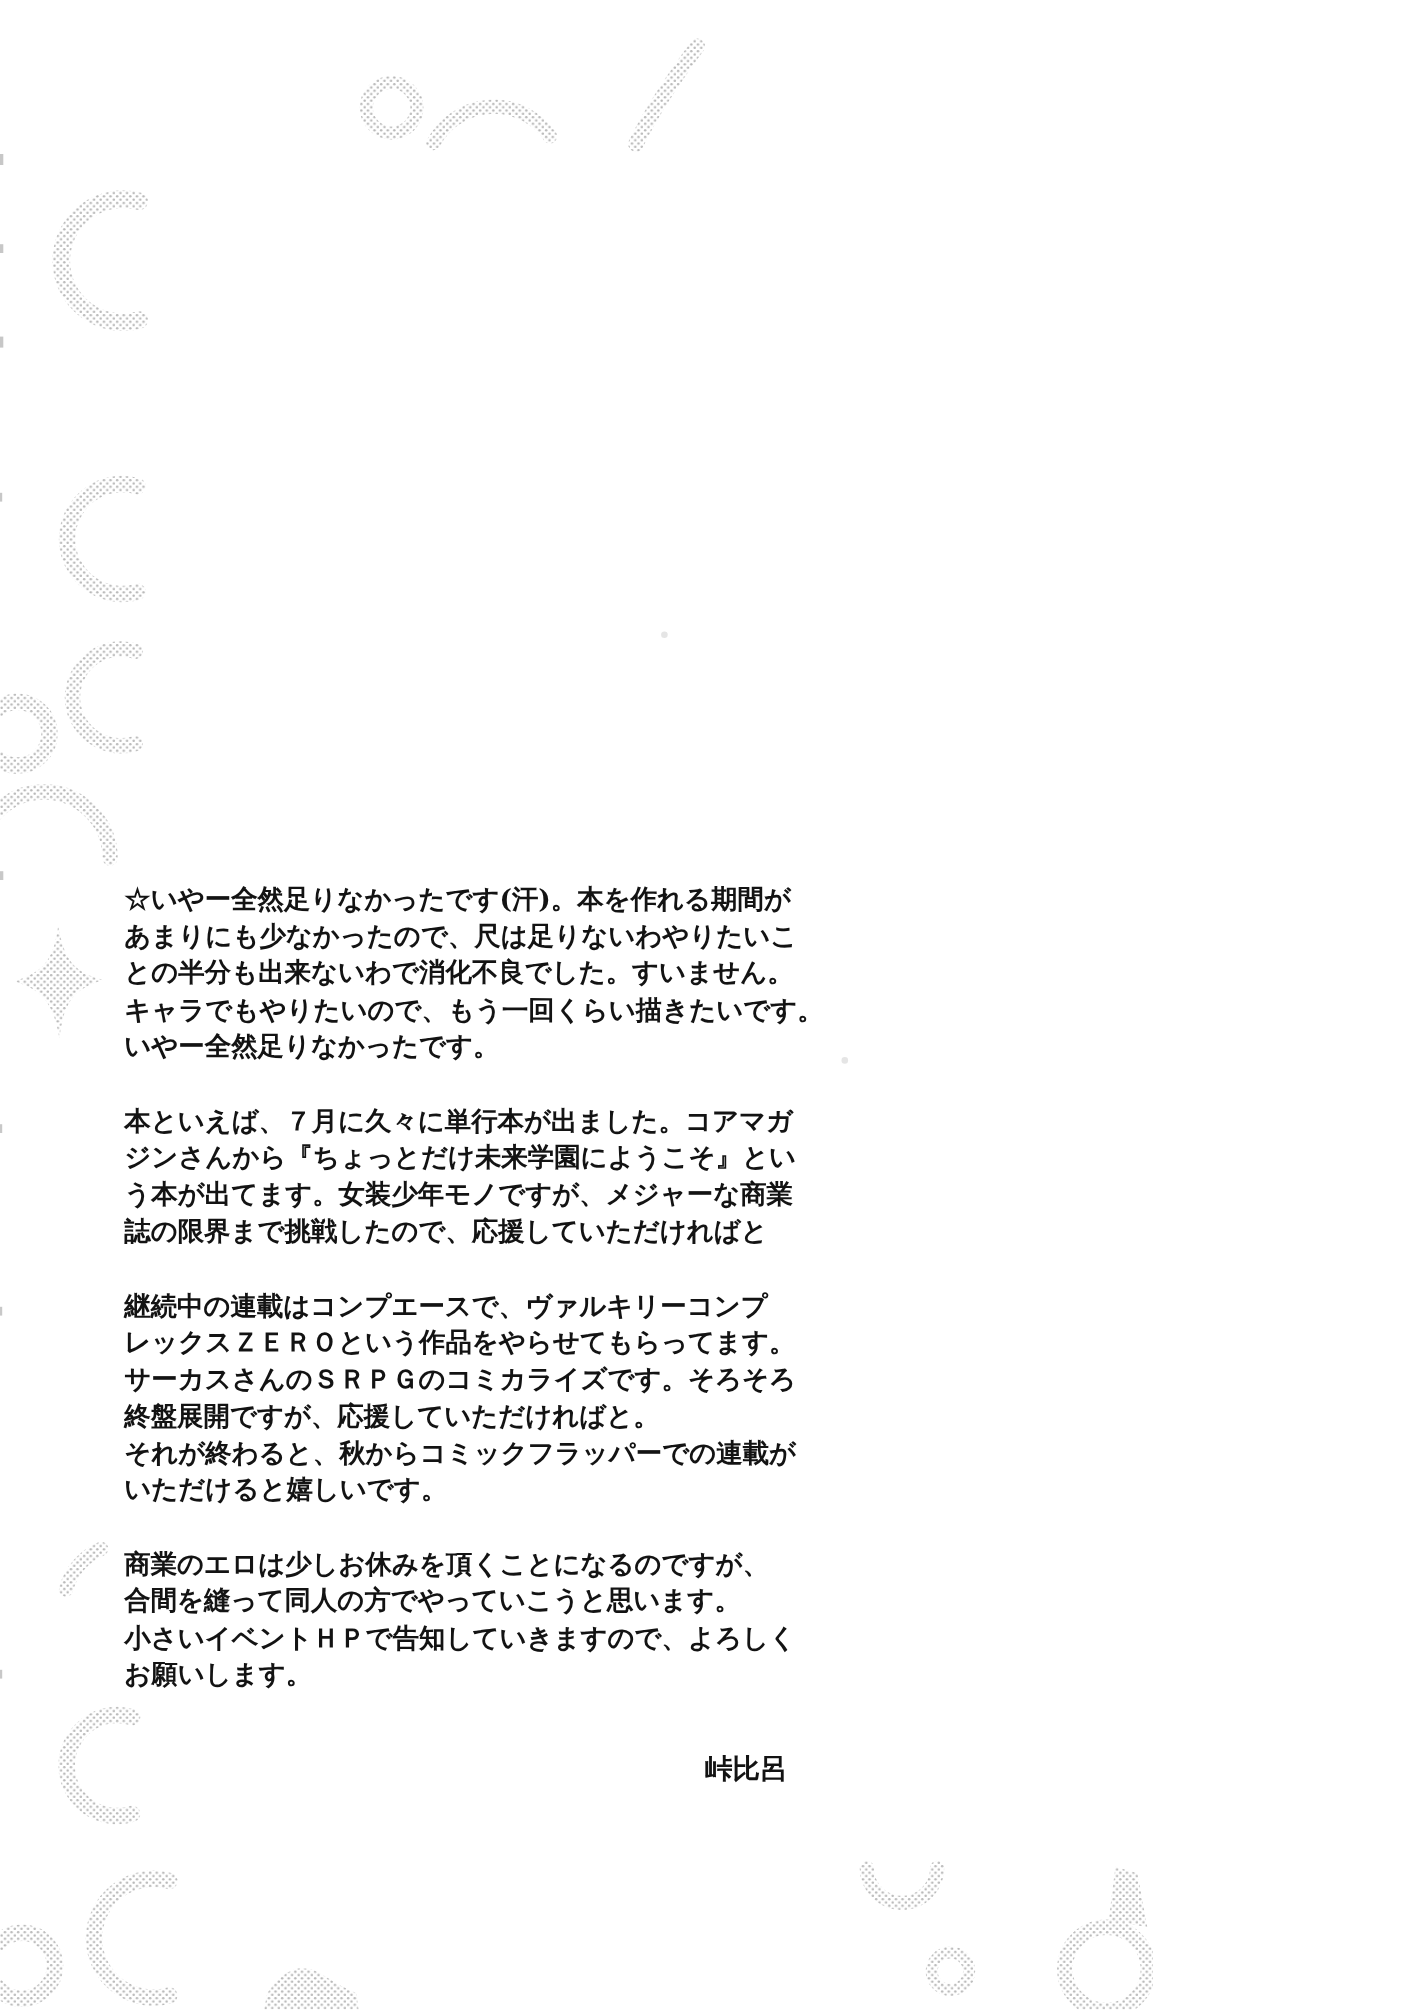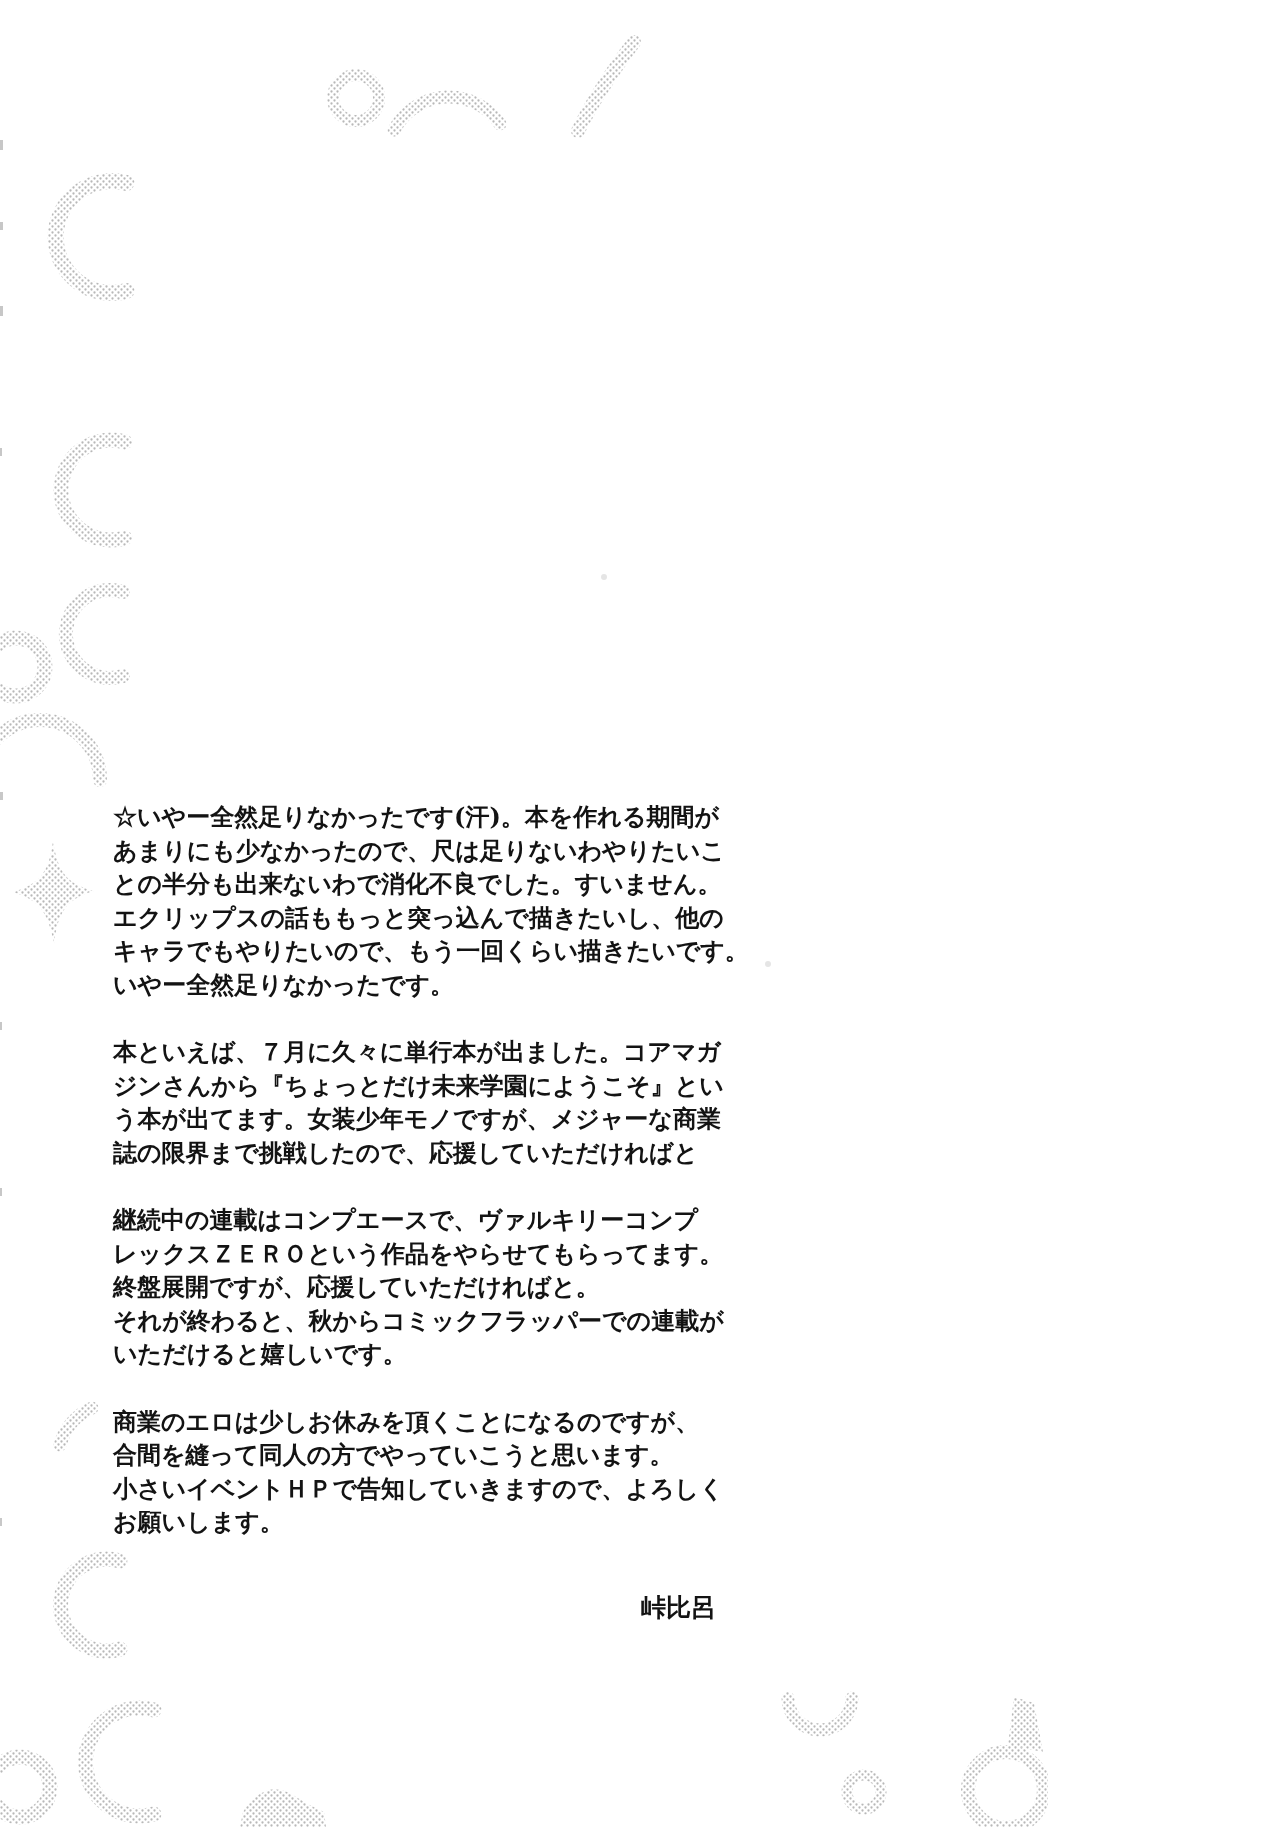--- a/index.html
+++ b/index.html
@@ -145,35 +145,35 @@
       <circle cx="768" cy="964" r="3" fill="#cfcfcf"></circle>
     </g>
   </svg>
 
   <main class="text-block">
 
     <div class="para">
       <span class="line">☆いやー全然足りなかったです(汗)。本を作れる期間が</span>
       <span class="line">あまりにも少なかったので、尺は足りないわやりたいこ</span>
       <span class="line">との半分も出来ないわで消化不良でした。すいません。</span>
-      <span class="line">エクリップスの話ももっと突っ込んで描きたいし、他の</span>
       <span class="line">キャラでもやりたいので、もう一回くらい描きたいです。</span>
       <span class="line">いやー全然足りなかったです。</span>
     </div>
 
     <div class="para">
       <span class="line">本といえば、７月に久々に単行本が出ました。コアマガ</span>
       <span class="line">ジンさんから『ちょっとだけ未来学園にようこそ』とい</span>
       <span class="line">う本が出てます。女装少年モノですが、メジャーな商業</span>
       <span class="line">誌の限界まで挑戦したので、応援していただければと</span>
     </div>
 
     <div class="para">
       <span class="line">継続中の連載はコンプエースで、ヴァルキリーコンプ</span>
       <span class="line">レックスＺＥＲＯという作品をやらせてもらってます。</span>
+      <span class="line">サーカスさんのＳＲＰＧのコミカライズです。そろそろ</span>
       <span class="line">終盤展開ですが、応援していただければと。</span>
       <span class="line">それが終わると、秋からコミックフラッパーでの連載が</span>
       <span class="line">いただけると嬉しいです。</span>
     </div>
 
     <div class="para">
       <span class="line">商業のエロは少しお休みを頂くことになるのですが、</span>
       <span class="line">合間を縫って同人の方でやっていこうと思います。</span>
       <span class="line">小さいイベントＨＰで告知していきますので、よろしく</span>
       <span class="line">お願いします。</span>

